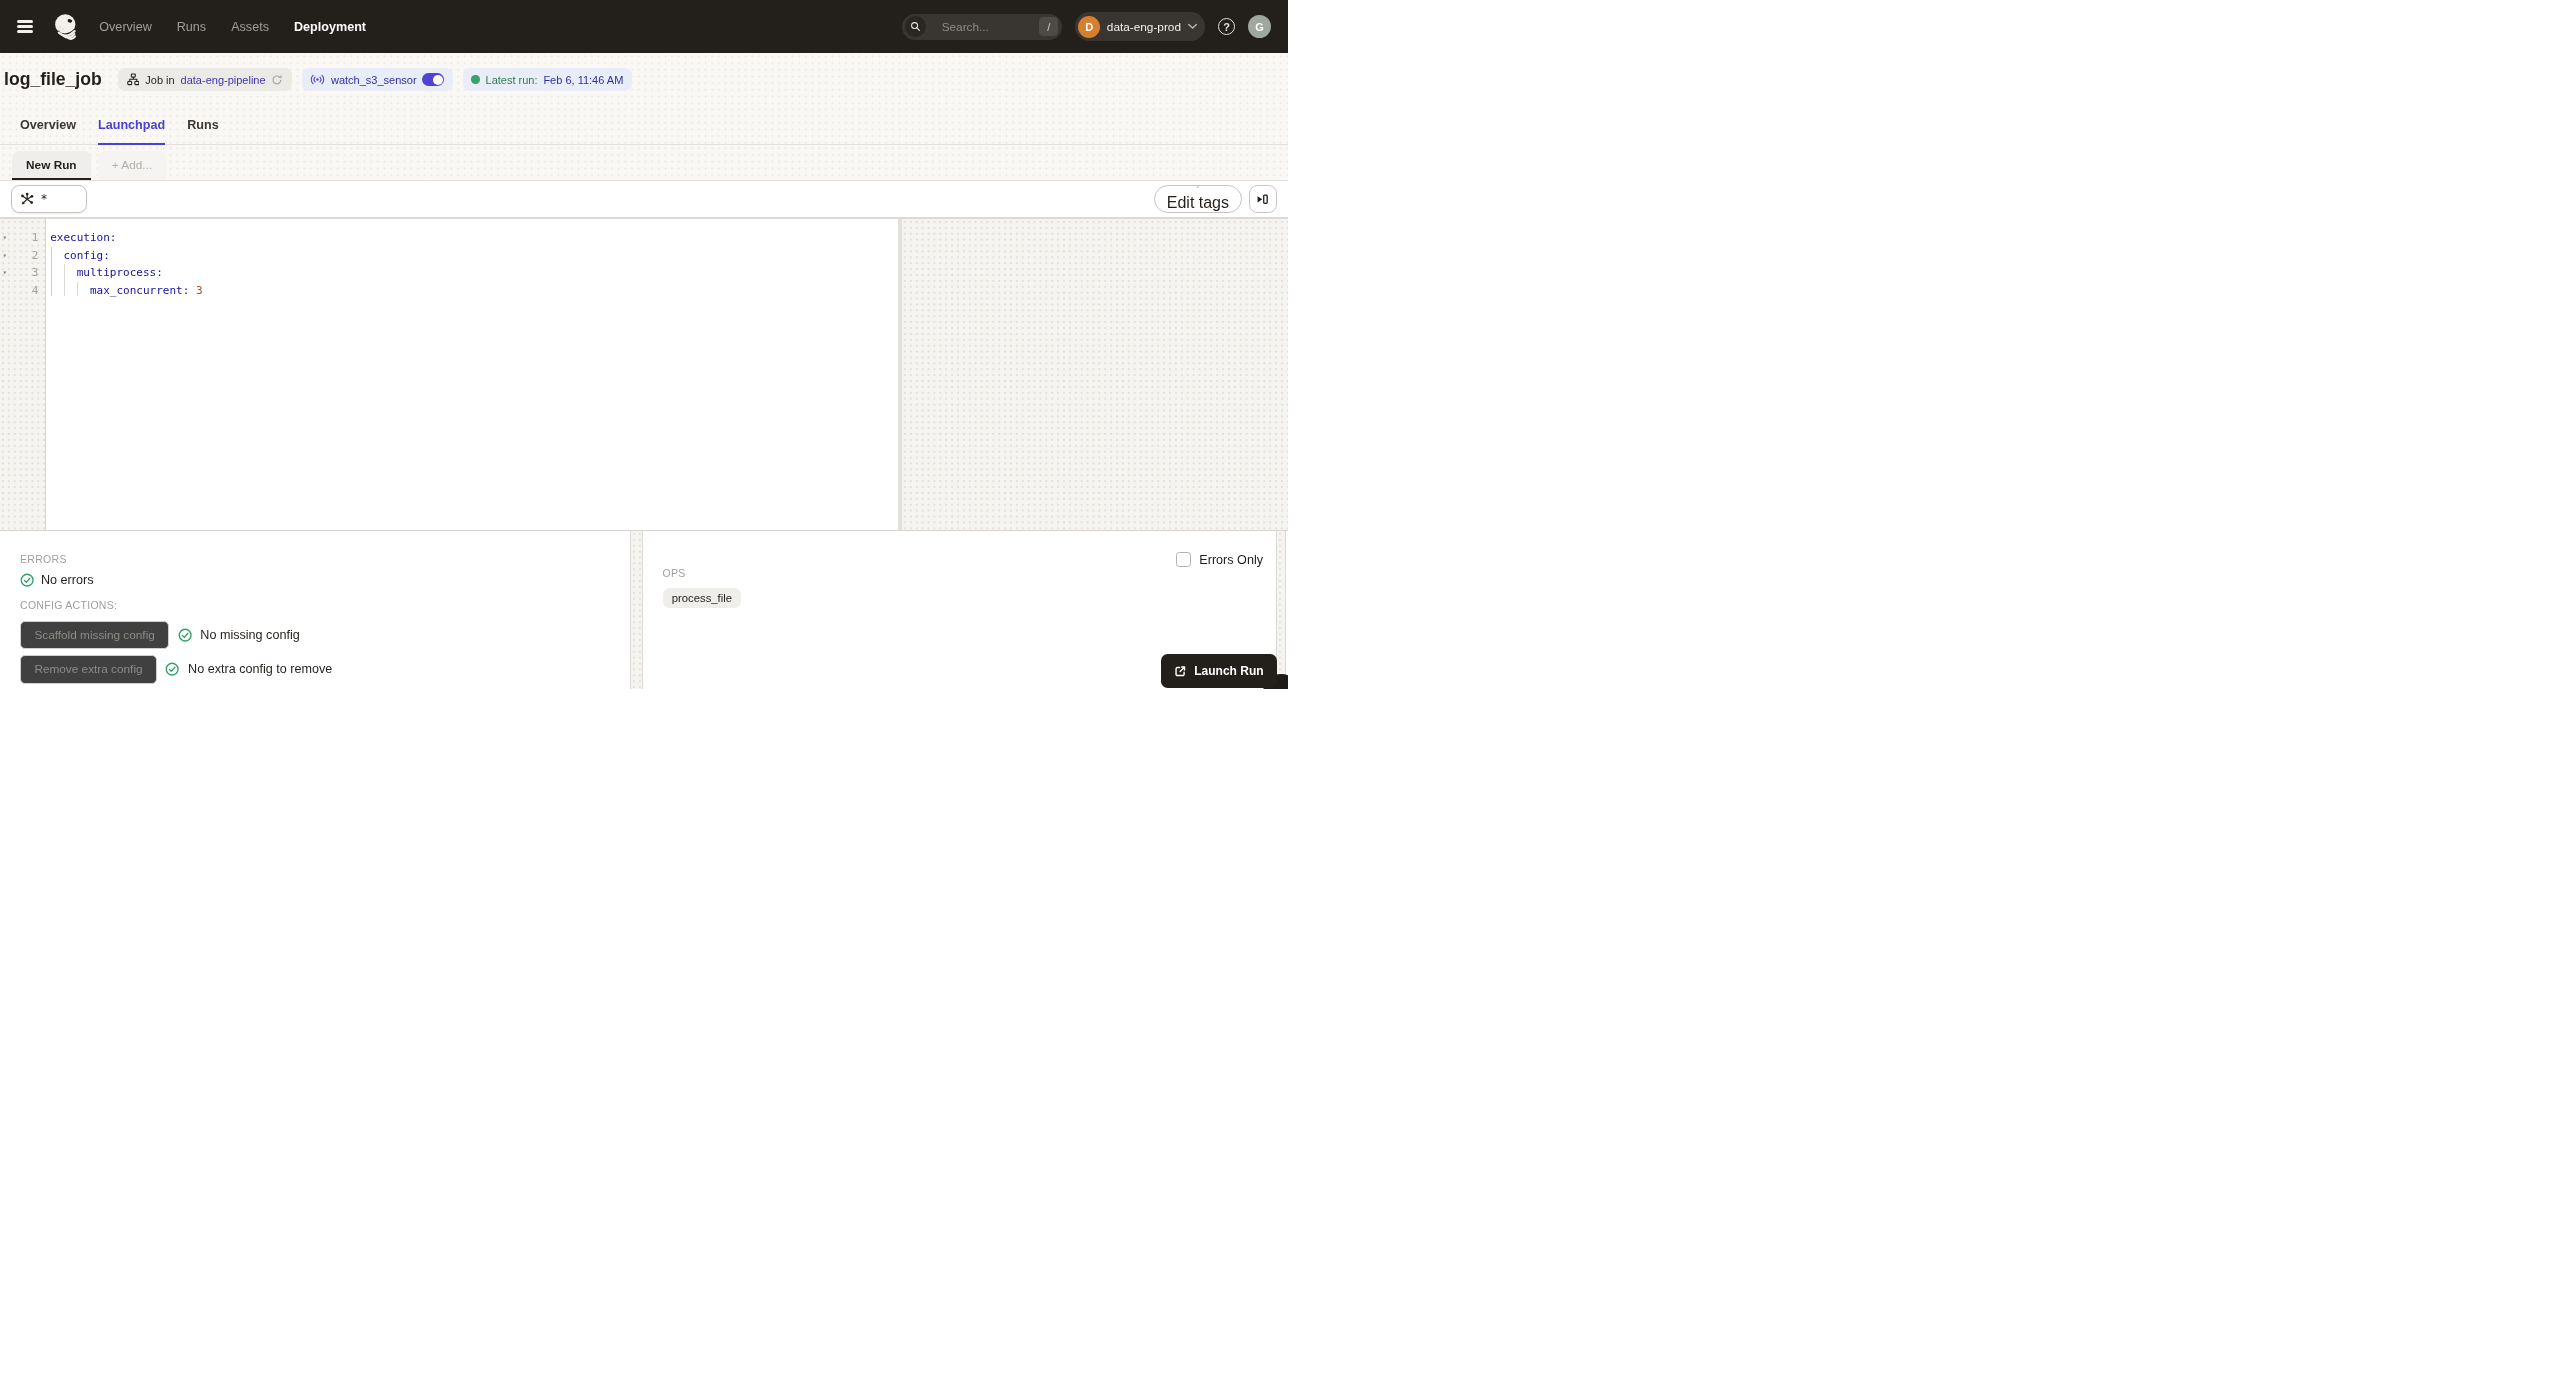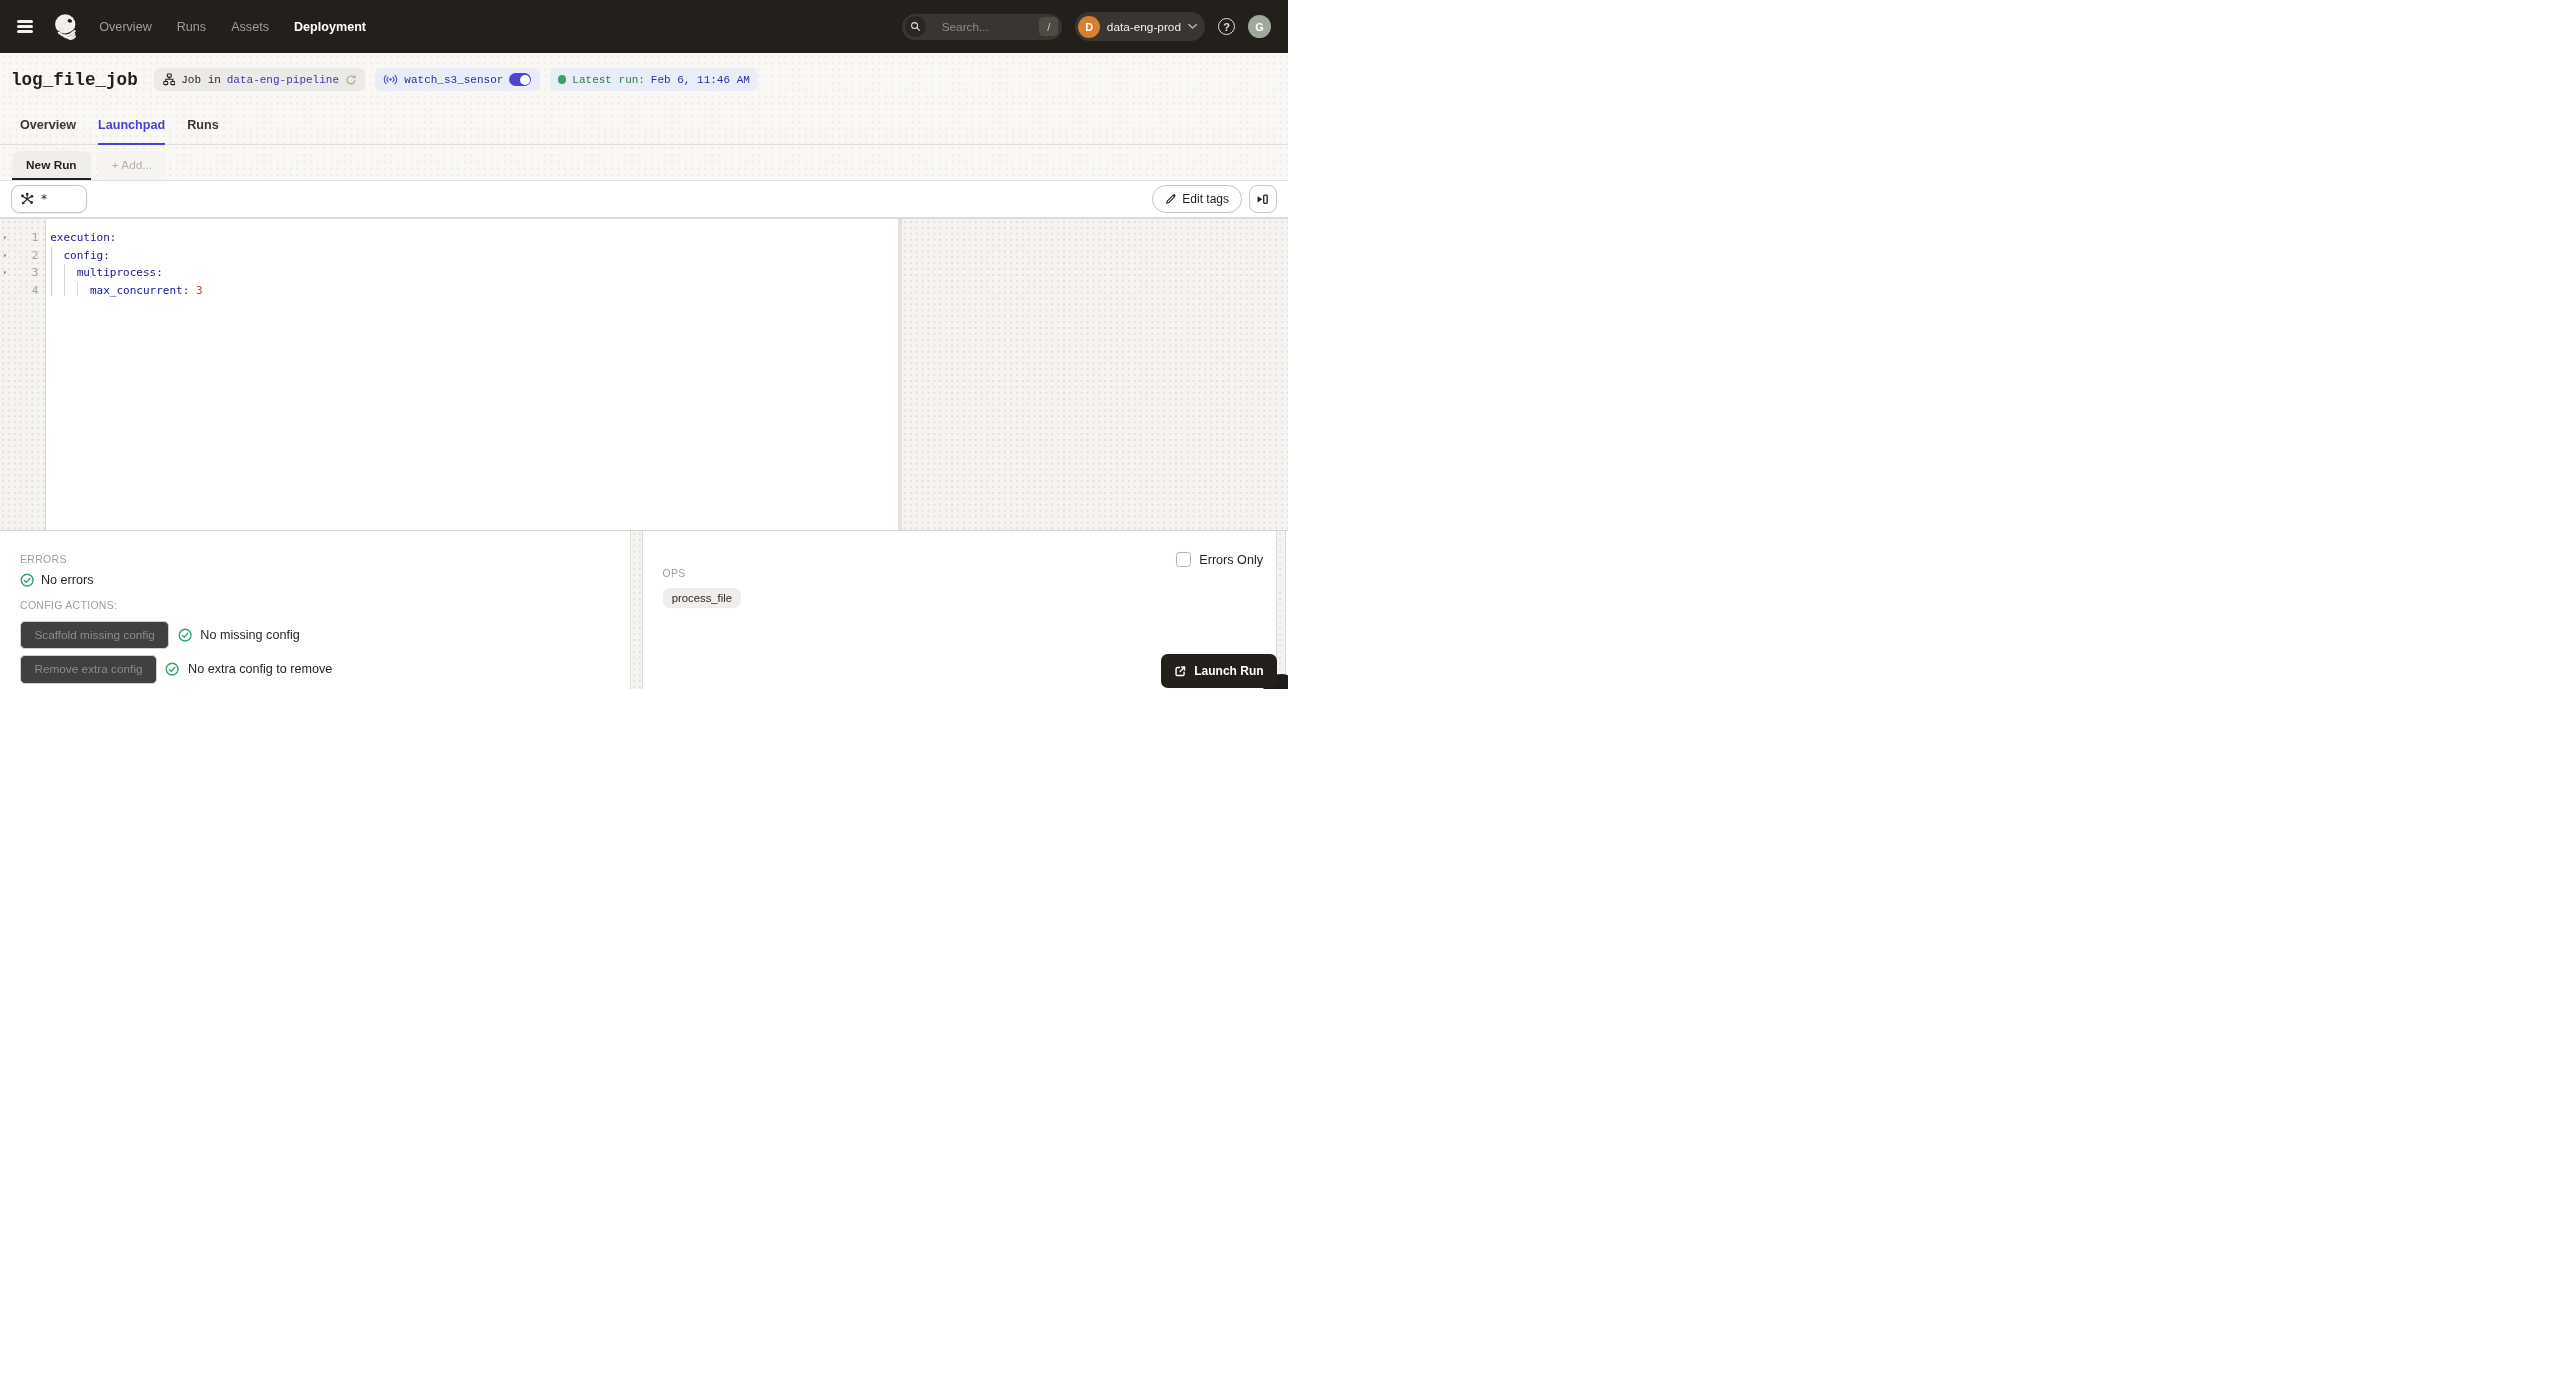--- a/index.html
+++ b/index.html
@@ -27,21 +27,21 @@
   .search-pill input::placeholder { color:#8f8b85; }
   .kbd { width:18.5px; height:18.5px; background:#4e4a44; border-radius:4.2px; color:#cfcbc5; font-size:11px; display:flex; align-items:center; justify-content:center; }
   .ws-pill { height:28.5px; background:#393530; border-radius:14.3px; display:flex; align-items:center; gap:6.7px; padding:0 8.4px 0 3.4px; cursor:pointer; }
   .avatar { width:22px; height:22px; border-radius:50%; display:flex; align-items:center; justify-content:center; color:#fff; font-size:11px; font-weight:700; }
   .avatar.d { background:#d57f2f; }
   .avatar.g { background:#9fa89c; width:23px; height:23px; }
   .ws-name { color:#f3f1ee; font-size:11.8px; }
   .help { width:17.6px; height:17.6px; border:1.7px solid #e6e3df; border-radius:50%; color:#e6e3df; font-size:11px; font-weight:700; display:flex; align-items:center; justify-content:center; cursor:pointer; }
 
   
-  .title-row { height:53px; flex:0 0 53px; display:flex; align-items:center; gap:10px; padding:0 11px;font-family:Liberation Mono, monospace; }
+  .title-row { height:53px; flex:0 0 53px; display:flex; align-items:center; gap:10px; padding:0 4px; }
   .page-title { font-size:17.6px; font-weight:700; margin-right:6.7px; }
   .badge { height:23.5px; border-radius:6.7px; display:inline-flex; align-items:center; gap:5.9px; padding:0 8.4px; font-size:11px; white-space:nowrap; }
   .badge.gray { background:#eceae7; color:#231f1b; }
   .badge.blue { background:#e9edf8; }
   .badge a { text-decoration:none; cursor:pointer; }
   .link-indigo { color:#322da6; }
   .toggle { width:22px; height:12.6px; border-radius:6.7px; background:#4f43d2; position:relative; cursor:pointer; }
   .toggle .knob { position:absolute; right:1.3px; top:1.3px; width:10px; height:10px; background:#fff; border-radius:50%; }
   .dot-green { width:8.4px; height:8.4px; border-radius:50%; background:#3ba169; }
   .latest-prefix { color:#2e7d52; }
@@ -56,21 +56,21 @@
   .runtabs-row { height:36px; flex:0 0 36px; display:flex; align-items:flex-end; gap:6.7px; padding:0 0 0 11.8px; border-bottom:0.8px solid #e2dfdc; }
   .runtab { border-radius:6.7px 6.7px 0 0; padding:6.7px 14.3px 5.9px; font-size:11.8px; cursor:pointer; }
   .runtab.active { background:#f0eeec; font-weight:700; color:#231f1b; border-bottom:2.5px solid #231f1b; }
   .runtab.add { background:#f6f4f2; color:#b3afaa; border-bottom:2.5px solid transparent; }
 
   
   .toolbar-row { height:38px; flex:0 0 38px; background:#fff; display:flex; align-items:center; padding:0 11px; border-bottom:2.5px solid #dcd9d6; }
   .op-box { width:76px; height:28px; border:0.8px solid #c6c3c0; border-radius:8.4px; background:#fff; box-shadow:0 0.8px 1.7px rgba(0,0,0,.08); display:flex; align-items:center; gap:5.9px; padding:0 8.4px; cursor:text; }
   .op-star { font-family:"DejaVu Sans Mono", monospace; font-size:11.8px; }
   .toolbar-spacer { flex:1; }
-  .btn-ghost-pill { height:28px; border:0.8px solid #c6c3c0; border-radius:14.3px; background:#fff; display:flex; align-items:center; gap:5.9px; padding:0 11.8px; font-size:12px; color:#231f1b; cursor:pointer; }
+  .btn-ghost-pill { height:28px; border:0.8px solid #c6c3c0; border-radius:14.3px; background:#fff; display:flex; align-items:center; gap:5.9px; padding:0 11.8px; font-size:16px; color:#231f1b; cursor:pointer;flex-direction:column; }
   .btn-square { width:28.5px; height:28px; margin-left:6.7px; border:0.8px solid #c6c3c0; border-radius:8.4px; background:#fff; display:flex; align-items:center; justify-content:center; cursor:pointer; }
 
   
   .editor-region { flex:1; display:flex; min-height:0; background:#fff; }
   .editor-pane { flex:0 0 898px; display:flex; min-width:0; }
   .gutter { flex:0 0 46px; border-right:0.8px solid #d8d5d2; padding-top:10px; font-family:"DejaVu Sans Mono", monospace; font-size:11px; color:#a5a19c; }
   .gutter-row { height:17.6px; line-height:17.6px; text-align:right; padding-right:6.7px; position:relative; }
   .fold { position:absolute; left:2.5px; top:0; font-size:7.6px; color:#8b8783; cursor:pointer; }
   .code { flex:1; position:relative; padding-top:10px; font-family:"DejaVu Sans Mono", monospace; font-size:11px; line-height:17.6px; cursor:text; }
   .code-line { height:17.6px; white-space:pre; padding-left:4.2px; }

